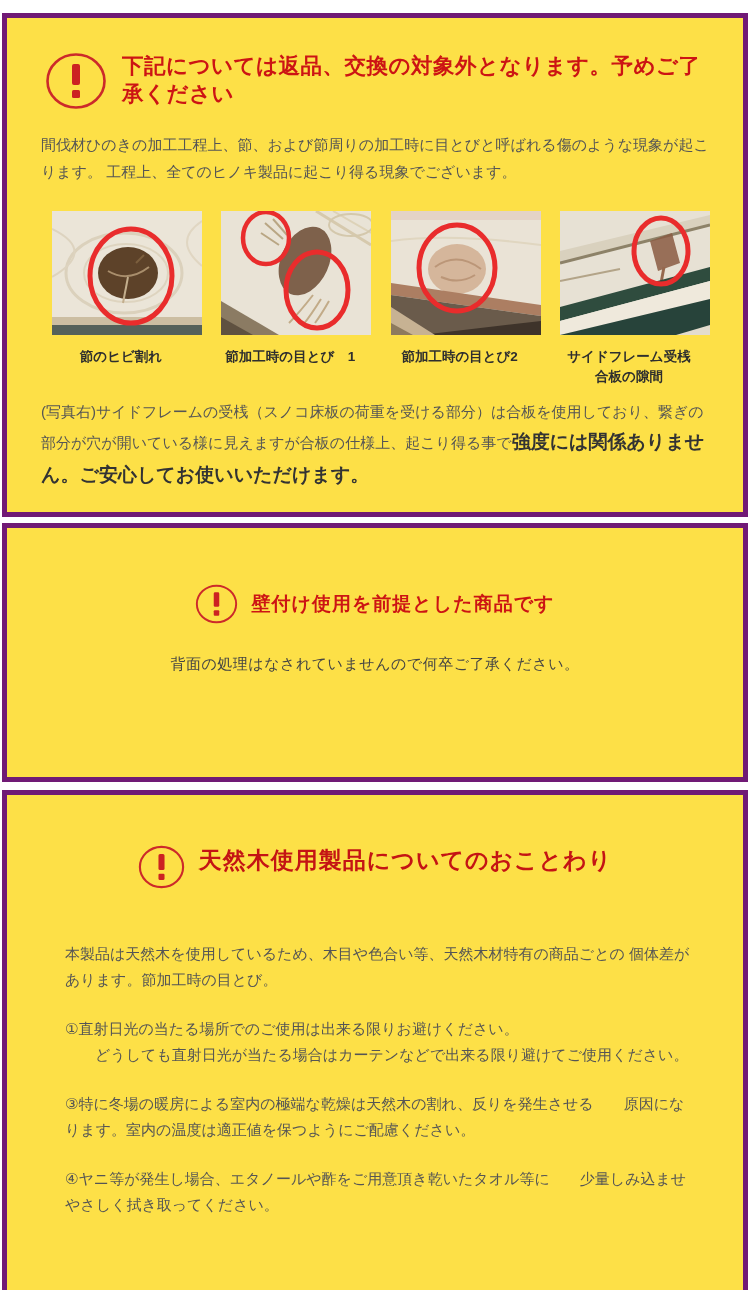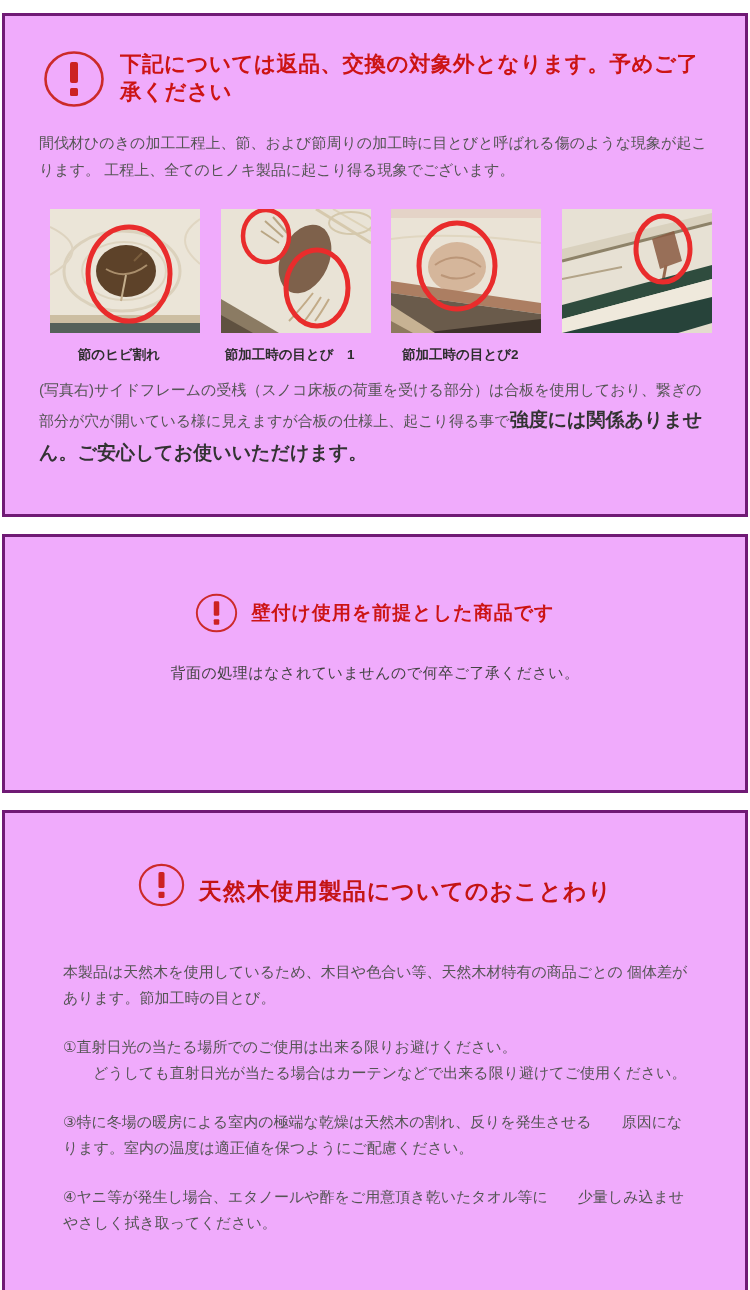--- a/index.html
+++ b/index.html
@@ -1,21 +1,21 @@
 <!DOCTYPE html>
 <html><head>
 <meta charset="utf-8">
 <style>
   html,body{margin:0;padding:0;}
   body{
     width:750px;height:1290px;overflow:hidden;background:#fff;
     font-family:"Liberation Sans","DejaVu Sans",sans-serif;
     -webkit-font-smoothing:antialiased;
   }
-  .box{border:3px solid #701a75;background:#f0abfc;margin:17px 2px;box-sizing:border-box;}
+  .box{border:5px solid #701a75;background:#fde047;margin:6px 2px;box-sizing:border-box;}
   #box1{margin-top:13px;height:504px;}
   #box2{margin-top:4px;height:259px;}
   #box3{margin-top:8px;height:620px;}
 
   
   .s1-header{display:flex;align-items:center;gap:15px;margin:34px 30px 0 38px;}
   .warn-icon{flex:0 0 auto;display:block;}
   .s1-heading{color:#cc1414;font-size:21.5px;font-weight:bold;letter-spacing:.5px;line-height:1.3;}
   .s1-intro{margin:22px 34px 0 34px;color:#555;font-size:15px;line-height:1.78;}
   .photo-row{display:flex;justify-content:space-between;margin:26px 45px 0 45px;}
@@ -25,21 +25,21 @@
   .s1-note{margin:12px 34px 0 34px;color:#555;font-size:15px;line-height:1.75;}
   .s1-note .bold-part{font-weight:bold;color:#333;font-size:19px;}
 
   
   .s2-inner{text-align:center;padding-top:56px;}
   .s2-header{display:inline-flex;align-items:center;gap:13px;}
   .s2-heading{color:#cc1414;font-size:19px;font-weight:bold;letter-spacing:1px;}
   .s2-body{margin-top:27px;color:#444;font-size:15px;letter-spacing:.5px;}
 
   
-  .s3-header{display:flex;justify-content:center;align-items:flex-end;gap:14px;margin-top:50px;}
+  .s3-header{display:flex;justify-content:center;align-items:flex-start;gap:14px;margin-top:50px;}
   .s3-heading{color:#c41414;font-size:23px;font-weight:bold;letter-spacing:1px;}
   .s3-body{margin:52px 48px 0 58px;color:#555;font-size:15px;line-height:1.7;}
   .s3-para{margin:0 0 24px 0;}
   .s3-para:last-child{margin-bottom:0;}
 </style>
 </head>
 <body>
 
 <div class="box" id="box1">
 
@@ -115,20 +115,24 @@
         <path d="M0,52 L150,14" stroke="#8d8268" stroke-width="3" fill="none"></path>
         <path d="M0,70 L60,58" stroke="#b3a488" stroke-width="2" fill="none"></path>
         <polygon points="90,30 112,22 120,52 98,60" fill="#8a5a42" opacity="0.85"></polygon>
         <path d="M104,56 L101,72" stroke="#96684e" stroke-width="3" fill="none"></path>
         <polygon points="0,96 150,56 150,70 0,110" fill="#2f4c3e"></polygon>
         <polygon points="0,110 150,70 150,88 0,124" fill="#efe9dc"></polygon>
         <polygon points="0,124 150,88 150,124 0,124" fill="#27433a"></polygon>
         <polygon points="116,124 150,114 150,124" fill="#e3dccd"></polygon>
         <ellipse cx="101" cy="40" rx="27" ry="33" fill="none" stroke="#e92c2c" stroke-width="5"></ellipse>
       </svg>
+      <div class="photo-caption">
+        <div>サイドフレーム受桟</div>
+        <div>合板の隙間</div>
+      </div>
     </div>
   </div>
 
   <div class="s1-note"><span>(写真右)サイドフレームの受桟（スノコ床板の荷重を受ける部分）は合板を使用しており、繋ぎの部分が穴が開いている様に見えますが合板の仕様上、起こり得る事で</span><span class="bold-part">強度には関係ありません。ご安心してお使いいただけます。</span></div>
 </div>
 
 <div class="box" id="box2">
   <div class="s2-inner">
     <div class="s2-header">
       <svg class="warn-icon" width="43" height="40" viewBox="0 0 62 58">

